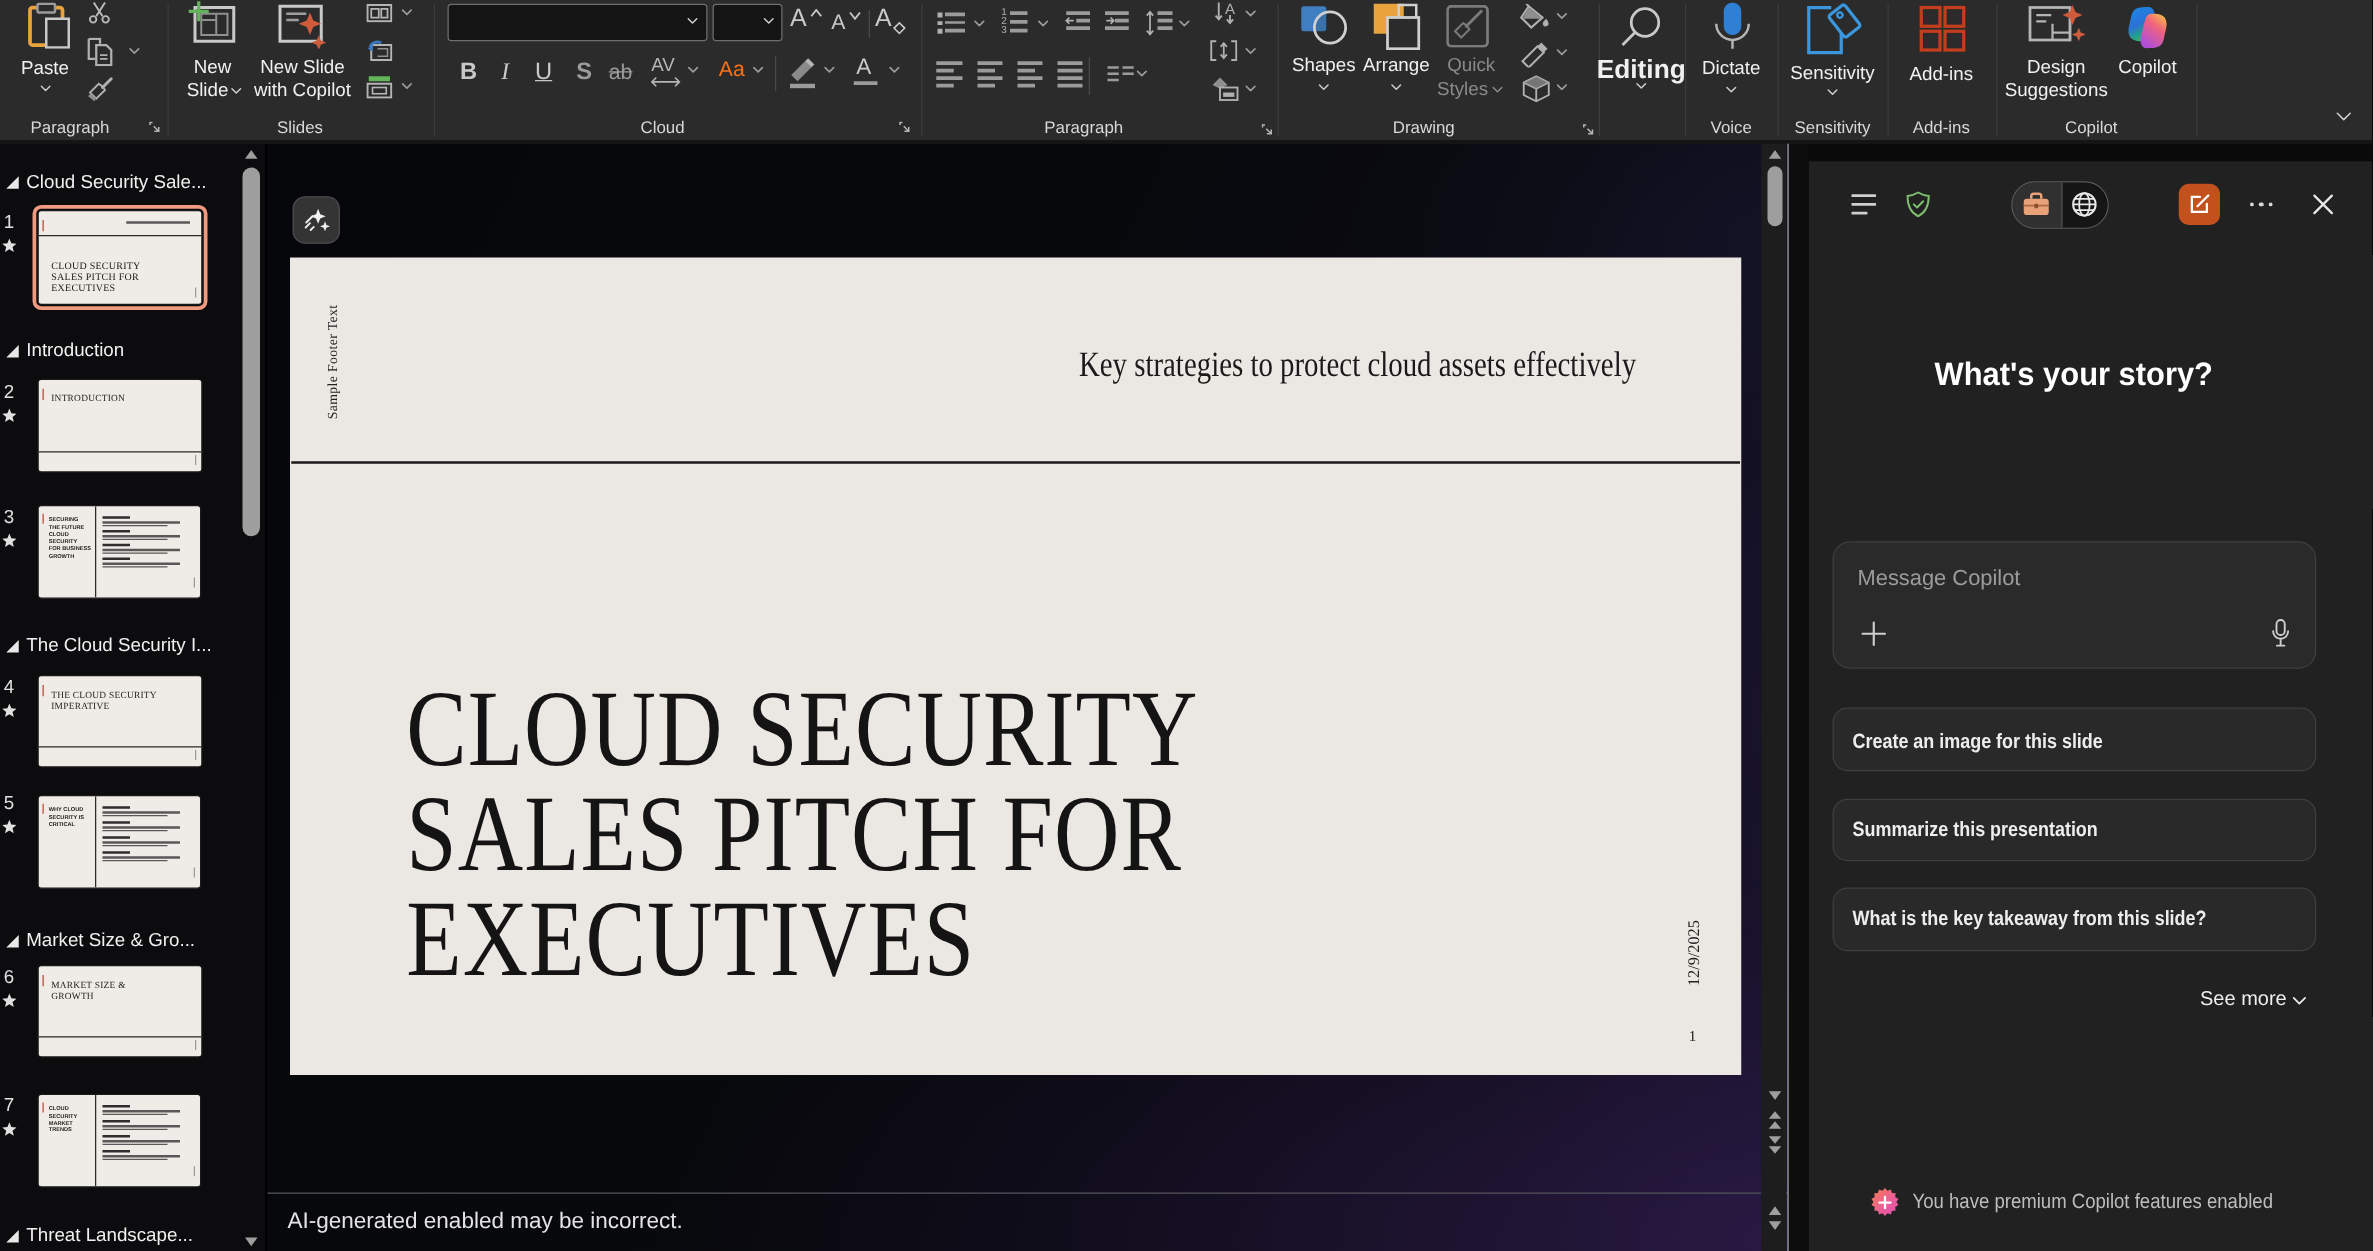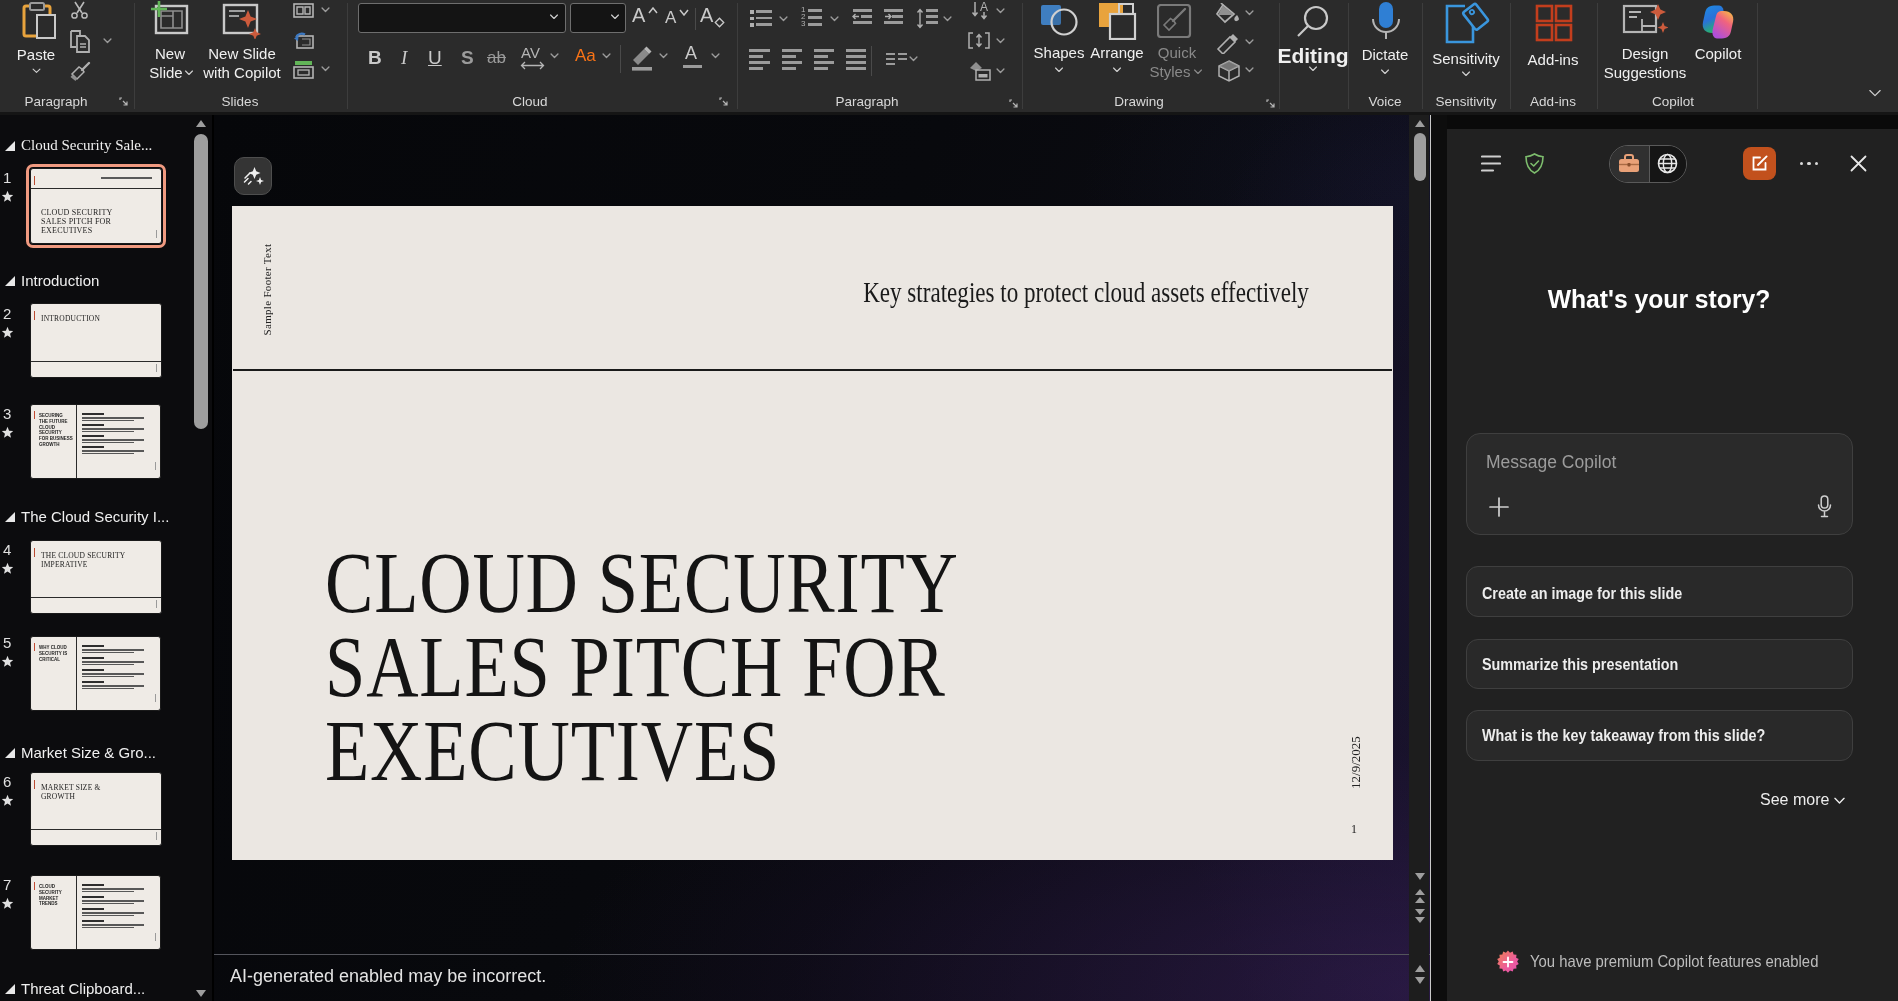--- a/index.html
+++ b/index.html
@@ -352,21 +352,21 @@
       </linearGradient>
 </defs>
 <path d="M21 3.5 C14 3.5 9 3.5 7.2 10 L5 20 C3.6 27 7.5 31 14 31 L16.5 31 C19 31 21 29.5 21.7 27 L25.3 12.5 C26.4 8 24.5 3.5 21 3.5 Z" fill="url(#cpl)"></path>
 <path d="M19 36.5 C26 36.5 31 36.5 32.8 30 L35 20 C36.4 13 32.5 9 26 9 L23.5 9 C21 9 19 10.5 18.3 13 L14.7 27.5 C13.6 32 15.5 36.5 19 36.5 Z" fill="url(#cpr)"></path>
   </svg>
 <div style="position:absolute;font-family:'Liberation Sans',sans-serif;font-size:15px;color:#f0f0f0;font-weight:400;white-space:nowrap;left:1718px;top:45px;transform:translateX(-50%);">Copilot</div>
 <div class="abs" style="left:0;top:115px;width:213px;height:886px;background:#0c0c0e;border-right:1px solid #000"></div>
 <svg class="abs" style="left:4px;top:140px" width="12" height="12" viewBox="0 0 12 12">
     <path d="M11 1 L11 11 L1 11 Z" fill="#e8e8e8"></path>
   </svg>
-<div style="position:absolute;font-family:Liberation Serif, serif;font-size:15px;color:#f0f0f0;font-weight:400;white-space:nowrap;left:21px;top:137px;">Cloud Security Sale...</div>
+<div style="position:absolute;font-family:Liberation Sans, sans-serif;font-size:15px;color:#f0f0f0;font-weight:400;white-space:nowrap;left:21px;top:137px;">Cloud Security Sale...</div>
 <div style="position:absolute;font-family:'Liberation Sans',sans-serif;font-size:15px;color:#e0e0e0;font-weight:400;white-space:nowrap;left:3px;top:169px;">1</div>
 <svg class="abs" style="left:1px;top:190px" width="13" height="13" viewBox="0 0 24 24">
     <path d="M12 1.5 L14.9 8.6 22.5 9.2 16.7 14.1 18.5 21.5 12 17.5 5.5 21.5 7.3 14.1 1.5 9.2 9.1 8.6 Z" fill="#e0e0e0"></path>
   </svg>
 <div class="abs" style="left:26px;top:164px;width:140px;height:84px;border:3px solid #f09a80;border-radius:7px"></div>
 <div class="abs" style="left:30px;top:168px;width:132px;height:76px;background:#efebe6;border:1px solid #1a1a1a;border-radius:3px;overflow:hidden">
     <div style="position:absolute;left:10px;top:39px;font-family:'Liberation Serif',serif;font-size:8px;line-height:9px;color:#1c1c1c;letter-spacing:0.2px">CLOUD SECURITY<br>SALES PITCH FOR<br>EXECUTIVES</div>
     <div style="position:absolute;left:3px;top:7px;width:1px;height:9px;background:#b94a30"></div>
     <div style="position:absolute;right:4px;top:61px;width:1px;height:8px;background:#9a9a9a"></div>
   </div>
@@ -476,21 +476,21 @@
     <div style="position:absolute;left:51px;top:39.0px;width:52px;height:1.4px;background:#585858"></div>
     <div style="position:absolute;left:51px;top:44px;width:22px;height:1.7px;background:#2e2e2e"></div>
     <div style="position:absolute;left:51px;top:48.2px;width:62px;height:1.4px;background:#585858"></div>
     <div style="position:absolute;left:51px;top:51.0px;width:52px;height:1.4px;background:#585858"></div>
     <div style="position:absolute;left:3px;top:6px;width:1px;height:8px;background:#c24a32"></div>
     <div style="position:absolute;right:4px;bottom:8px;width:1px;height:8px;background:#9a9a9a"></div>
   </div>
 <svg class="abs" style="left:4px;top:983px" width="12" height="12" viewBox="0 0 12 12">
     <path d="M11 1 L11 11 L1 11 Z" fill="#e8e8e8"></path>
   </svg>
-<div style="position:absolute;font-family:'Liberation Sans',sans-serif;font-size:15px;color:#f0f0f0;font-weight:400;white-space:nowrap;left:21px;top:980px;">Threat Clipboard...</div>
+<div style="position:absolute;font-family:'Liberation Sans',sans-serif;font-size:15px;color:#f0f0f0;font-weight:400;white-space:nowrap;left:21px;top:980px;">Threat Landscape...</div>
 <svg class="abs" style="left:195px;top:119px" width="12" height="9" viewBox="0 0 12 9">
     <path d="M6 1 L11 8 L1 8 Z" fill="#9e9e9e"></path>
   </svg>
 <div style="position:absolute;left:193.5px;top:134px;width:14px;height:295px;background:#9e9e9e;border-radius:7px;"></div>
 <svg class="abs" style="left:195px;top:989px" width="12" height="9" viewBox="0 0 12 9">
     <path d="M1 1 L11 1 L6 8 Z" fill="#9e9e9e"></path>
   </svg>
 <div class="abs" style="left:214px;top:115px;width:1216px;height:886px;
 background:
 radial-gradient(ellipse 1150px 440px at 100% 99%, rgba(66,35,105,0.48), rgba(36,18,62,0.17) 55%, rgba(0,0,0,0) 76%),

